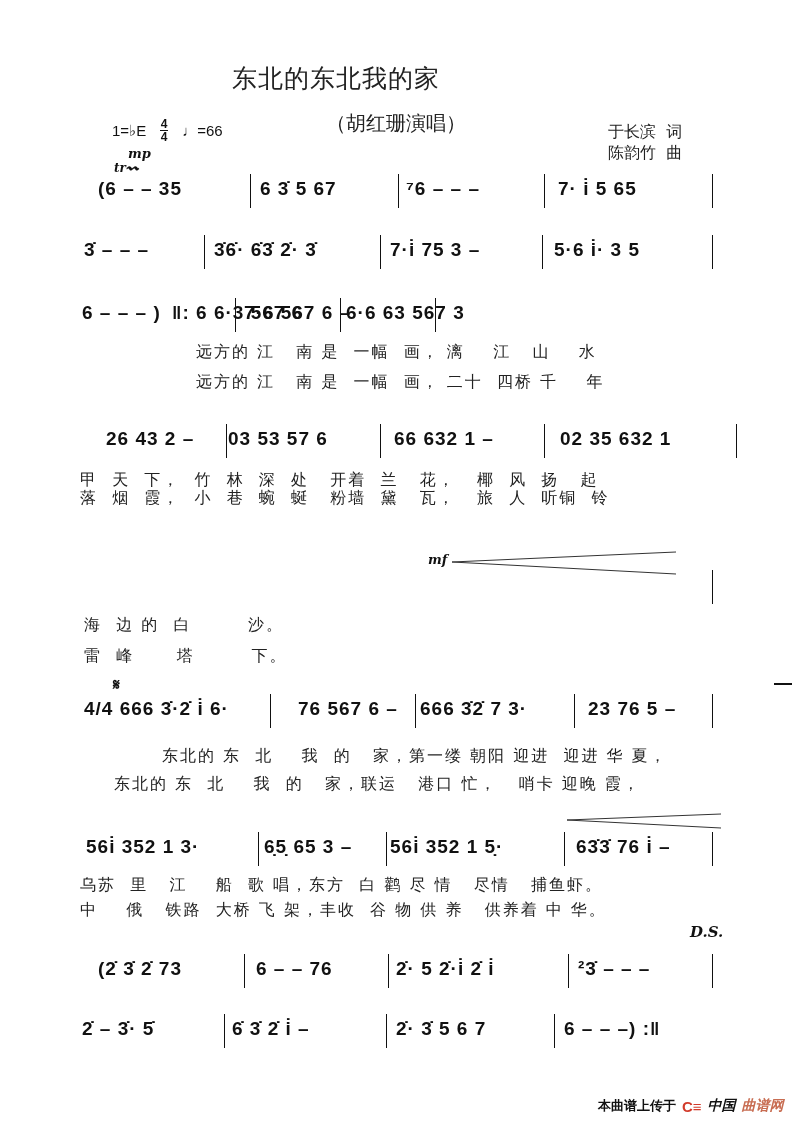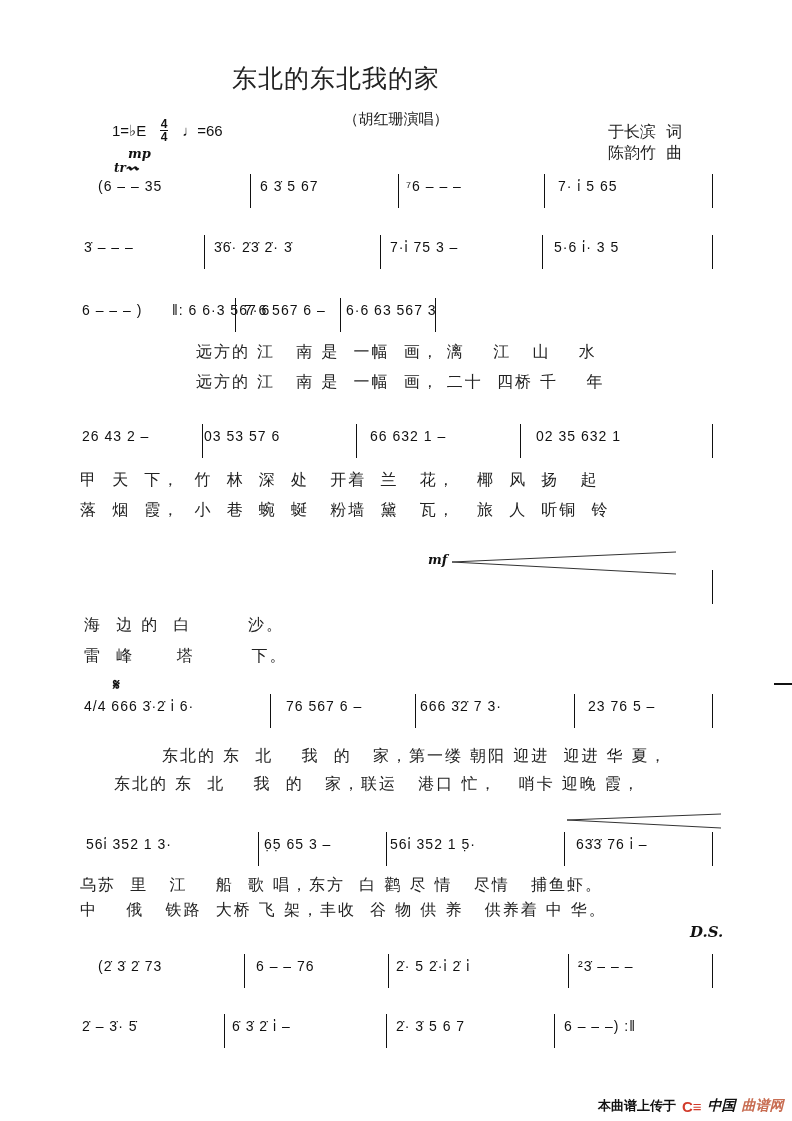--- a/index.html
+++ b/index.html
@@ -2,31 +2,31 @@
 <html><head>
 <meta charset="utf-8">
 <style>
   html, body { margin: 0; padding: 0; background: #ffffff; }
   body { width: 792px; height: 1121px; position: relative; overflow: hidden;
          font-family: "Liberation Sans", "DejaVu Sans", sans-serif; color: #111; }
   .abs { position: absolute; }
   .title { left: 0; width: 672px; top: 62px; text-align: center; font-family: "DejaVu Serif", serif;
            font-size: 25px; letter-spacing: 1px; color: #222; }
   .subtitle { left: 0; width: 792px; top: 110px; text-align: center; font-family: "DejaVu Serif", serif;
-              font-size: 15px; color: #222; }
+              font-size: 20px; color: #222; }
   .credits { left: 608px; top: 121px; font-family: "DejaVu Serif", serif; font-size: 16px; line-height: 21px; color: #222; }
   .credits div { white-space: pre; }
   .key { left: 112px; top: 118px; font-size: 15px; display: flex; align-items: center; gap: 14px; }
   .frac { display: inline-flex; flex-direction: column; align-items: center; font-weight: bold; font-size: 12px; line-height: 12px; }
   .frac .bar { width: 8px; height: 1px; background: #111; }
   .dyn { font-family: "DejaVu Serif", serif; font-style: italic; font-weight: bold; font-size: 13px; }
 
   .row { position: absolute; left: 80px; width: 640px; height: 40px; }
   .bar-line { position: absolute; width: 1px; background: #111; top: 2px; height: 34px; }
-  .seg { position: absolute; top: 6px; font-weight: normal; font-size: 14px; white-space: pre; letter-spacing: 1px; }
+  .seg { position: absolute; top: 6px; font-weight: bold; font-size: 19px; white-space: pre; letter-spacing: 1px; }
   .lyric { position: absolute; font-family: "DejaVu Serif", serif; font-size: 16px; white-space: pre; color: #222; letter-spacing: 2px; }
   .ds { font-family: "DejaVu Serif", serif; font-weight: bold; font-style: italic; font-size: 15px; }
   .footer { left: 598px; top: 1097px; font-size: 13px; font-weight: bold; display: flex; align-items: center; gap: 6px; }
   .logo-c { color: #d23a2a; font-weight: bold; font-size: 15px; }
   .logo-a { color: #111; font-style: italic; font-weight: bold; font-size: 14px; }
   .logo-b { color: #c86d52; font-style: italic; font-weight: bold; font-size: 14px; }
 </style>
 </head>
 <body>
 
@@ -56,70 +56,70 @@
   <div class="bar-line" style="left:318px;"></div>
   <span class="seg" style="left:326px;">⁷6 – – –</span>
   <div class="bar-line" style="left:464px;"></div>
   <span class="seg" style="left:478px;">7· i̇ 5 65</span>
   <div class="bar-line" style="left:632px;"></div>
 </div>
 
 <div class="row" style="top:233px;">
   <span class="seg" style="left:4px;">3̇ – – –</span>
   <div class="bar-line" style="left:124px;"></div>
-  <span class="seg" style="left:134px;">3̇6̇· 2̇3̇ 2̇· 3̇</span>
+  <span class="seg" style="left:134px;">3̇6̇· 6̇3̇ 2̇· 3̇</span>
   <div class="bar-line" style="left:300px;"></div>
   <span class="seg" style="left:310px;">7·i̇ 75 3 –</span>
   <div class="bar-line" style="left:462px;"></div>
   <span class="seg" style="left:474px;">5·6 i̇· 3 5</span>
   <div class="bar-line" style="left:632px;"></div>
 </div>
 
 <div class="row" style="top:296px;">
   <span class="seg" style="left:2px;">6 – – – )</span>
   <span class="seg" style="left:92px;">‖: 6 6·3 567 6</span>
   <div class="bar-line" style="left:155px;"></div>
   <span class="seg" style="left:164px;">7·6 567 6 –</span>
   <div class="bar-line" style="left:260px;"></div>
   <span class="seg" style="left:266px;">6·6 63 567 3</span>
   <div class="bar-line" style="left:355px;"></div>
 </div>
 <div class="lyric" style="left:196px;top:342px;">远方的 江   南 是  一幅  画， 漓    江   山    水</div>
 <div class="lyric" style="left:196px;top:372px;">远方的 江   南 是  一幅  画， 二十  四桥 千    年</div>
 
-<div class="row" style="top:422px;">
+<div class="row" style="top:422px;margin-left:24px;">
   <span class="seg" style="left:2px;">26 43 2 –</span>
   <div class="bar-line" style="left:122px;"></div>
   <span class="seg" style="left:124px;">03 53 57 6</span>
   <div class="bar-line" style="left:276px;"></div>
   <span class="seg" style="left:290px;">66 632 1 –</span>
   <div class="bar-line" style="left:440px;"></div>
   <span class="seg" style="left:456px;">02 35 632 1</span>
   <div class="bar-line" style="left:632px;"></div>
 </div>
 <div class="lyric" style="left:80px;top:470px;">甲  天  下，  竹  林  深  处   开着  兰   花，   椰  风  扬   起</div>
-<div class="lyric" style="left:80px;top:500px;text-align:right;">落  烟  霞，  小  巷  蜿  蜒   粉墙  黛   瓦，   旅  人  听铜  铃</div>
+<div class="lyric" style="left:80px;top:488px;text-align:right;">落  烟  霞，  小  巷  蜿  蜒   粉墙  黛   瓦，   旅  人  听铜  铃</div>
 
 <div class="abs dyn" style="left:428px;top:552px;">mf</div>
 <svg class="abs" style="left:450px;top:550px;" width="230" height="30">
   <line x1="2" y1="12" x2="226" y2="2" stroke="#333" stroke-width="1"></line>
   <line x1="2" y1="12" x2="226" y2="24" stroke="#333" stroke-width="1"></line>
 </svg>
 <div class="row" style="top:568px;">
   <div class="bar-line" style="left:632px;"></div>
 </div>
 <div class="lyric" style="left:84px;top:615px;">海  边 的  白        沙。</div>
 <div class="lyric" style="left:84px;top:646px;">雷  峰      塔        下。</div>
 
 <div class="abs" style="left:113px;top:676px;font-size:16px;font-weight:bold;">𝄋</div>
 <div class="abs" style="left:774px;top:683px;width:18px;height:2px;background:#111;"></div>
 <div class="row" style="top:692px;">
   <span class="seg" style="left:4px;">4/4 666 3̇·2̇ i̇ 6·</span>
   <div class="bar-line" style="left:190px;"></div>
-  <span class="seg" style="left:206px;">76 567 6 –</span>
+  <span class="seg" style="left:218px;">76 567 6 –</span>
   <div class="bar-line" style="left:335px;"></div>
   <span class="seg" style="left:340px;">666 3̇2̇ 7 3·</span>
   <div class="bar-line" style="left:494px;"></div>
   <span class="seg" style="left:508px;">23 76 5 –</span>
   <div class="bar-line" style="left:632px;"></div>
 </div>
 <div class="lyric" style="left:114px;top:746px;margin-left:48px;">东北的 东  北    我  的   家，第一缕 朝阳 迎进  迎进 华 夏，</div>
 <div class="lyric" style="left:114px;top:774px;">东北的 东  北    我  的   家，联运   港口 忙，   哨卡 迎晚 霞，</div>
 
 <svg class="abs" style="left:565px;top:812px;" width="160" height="20">

